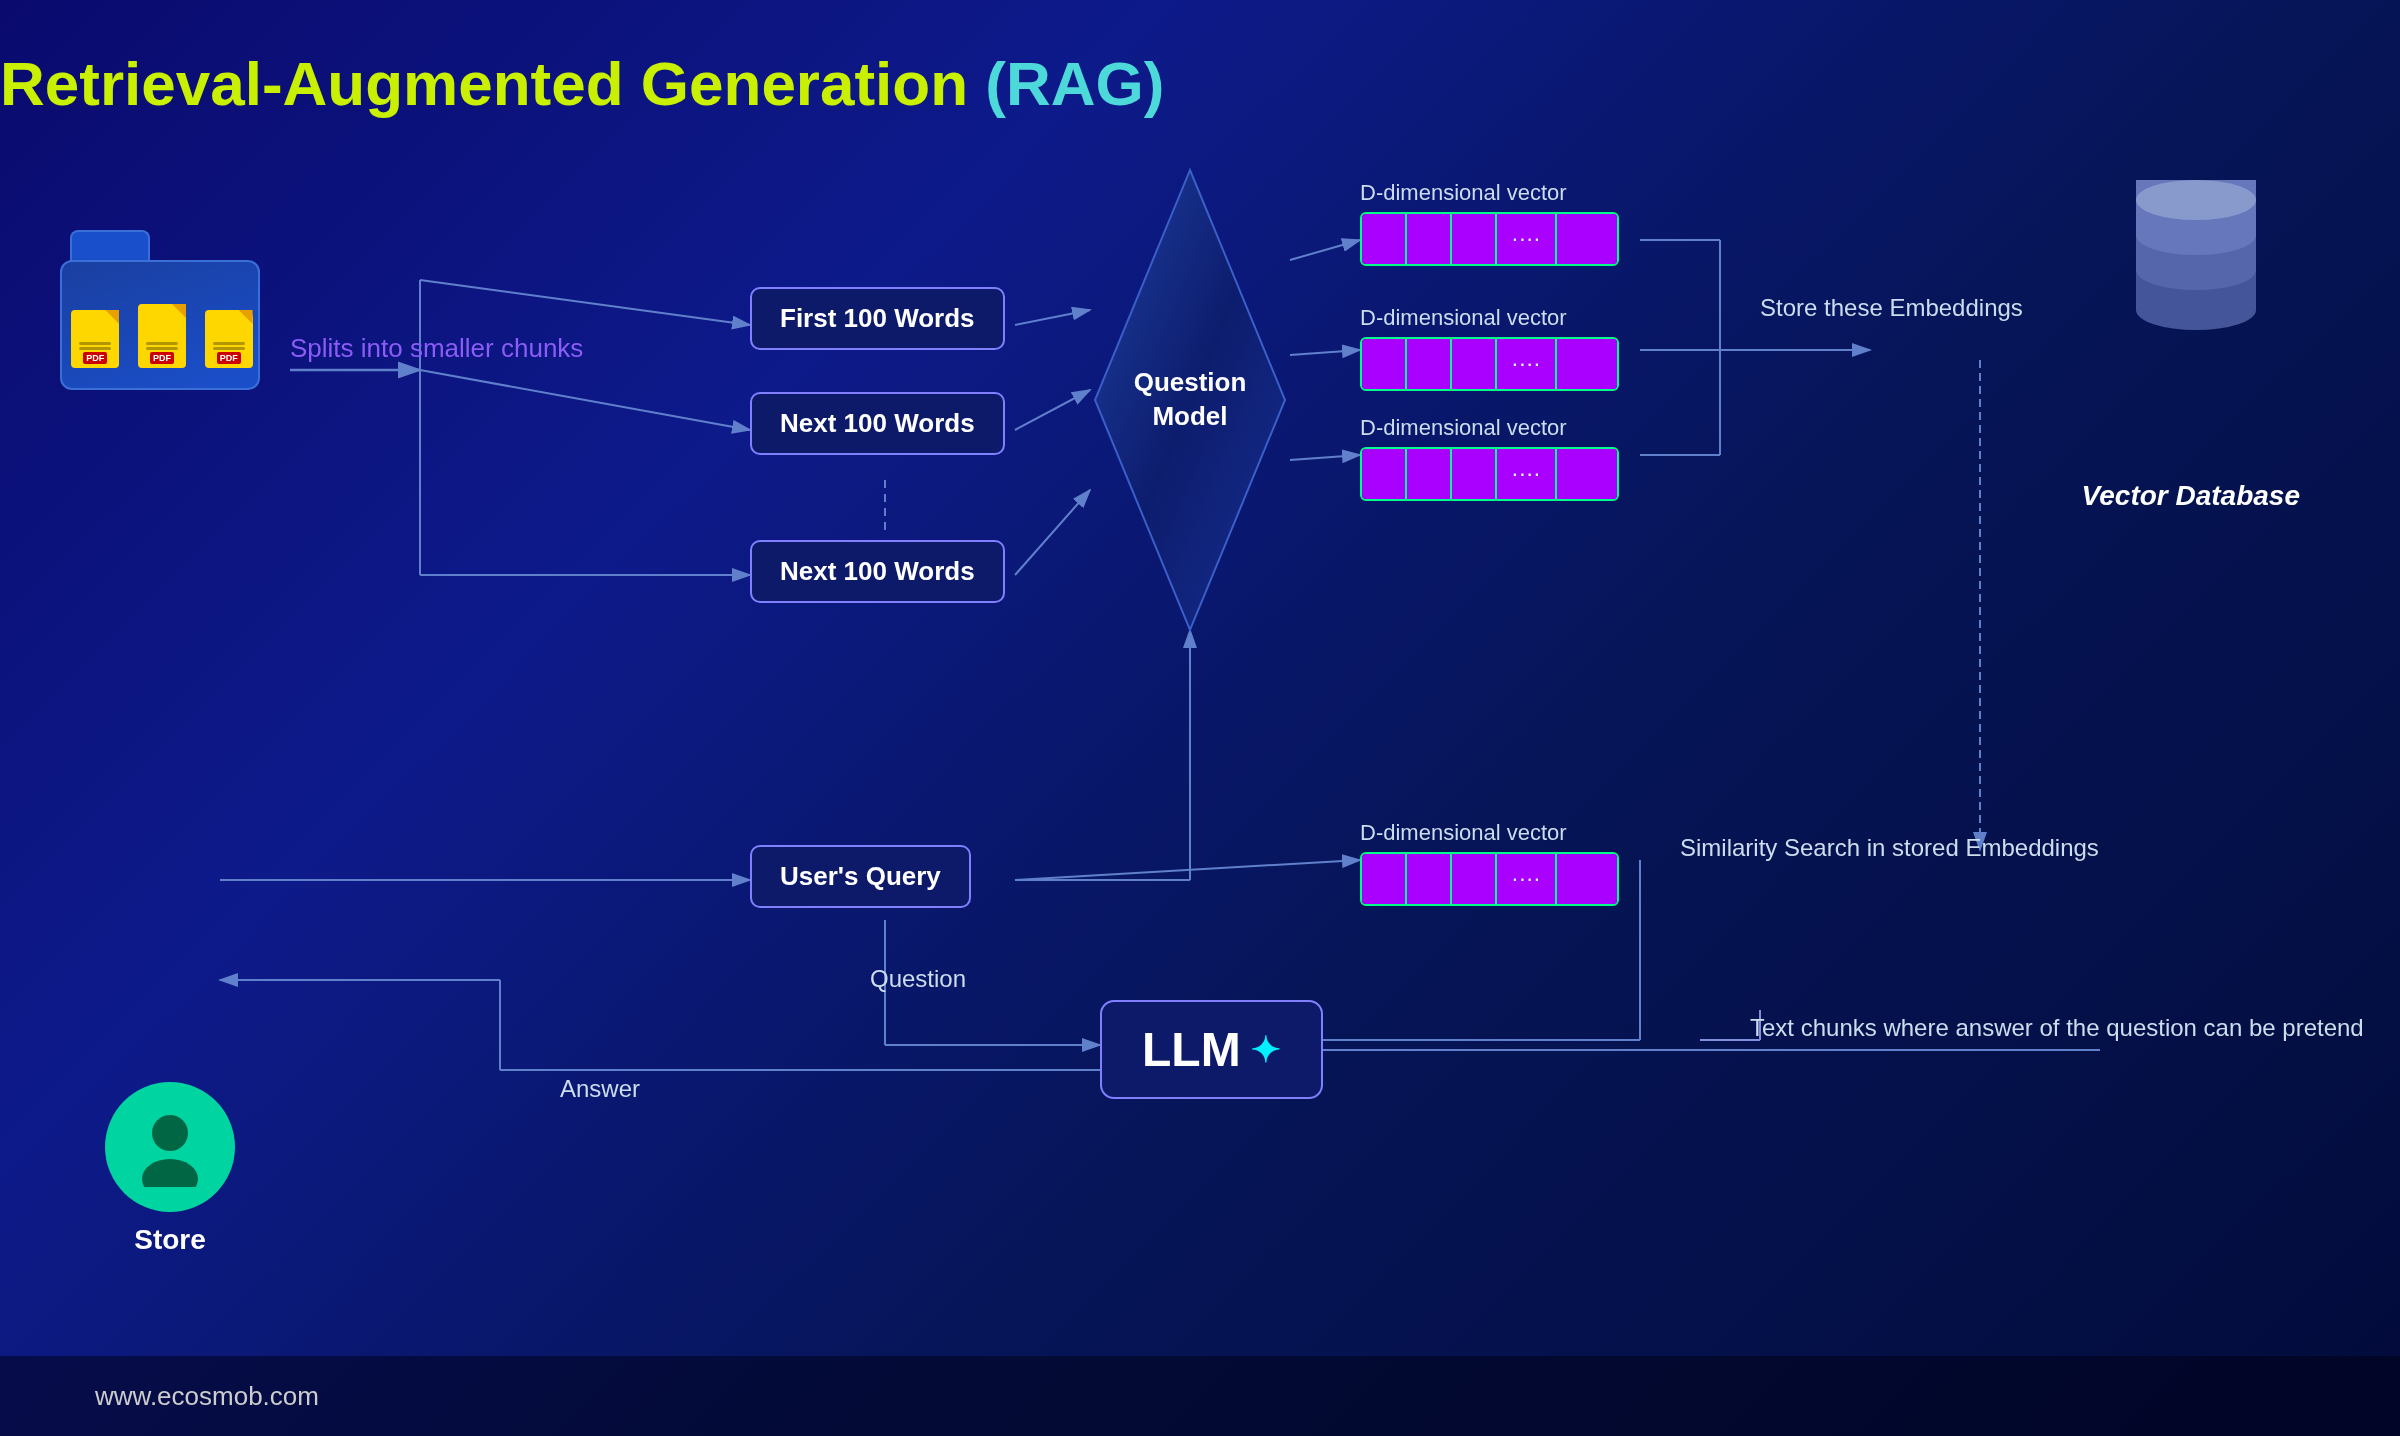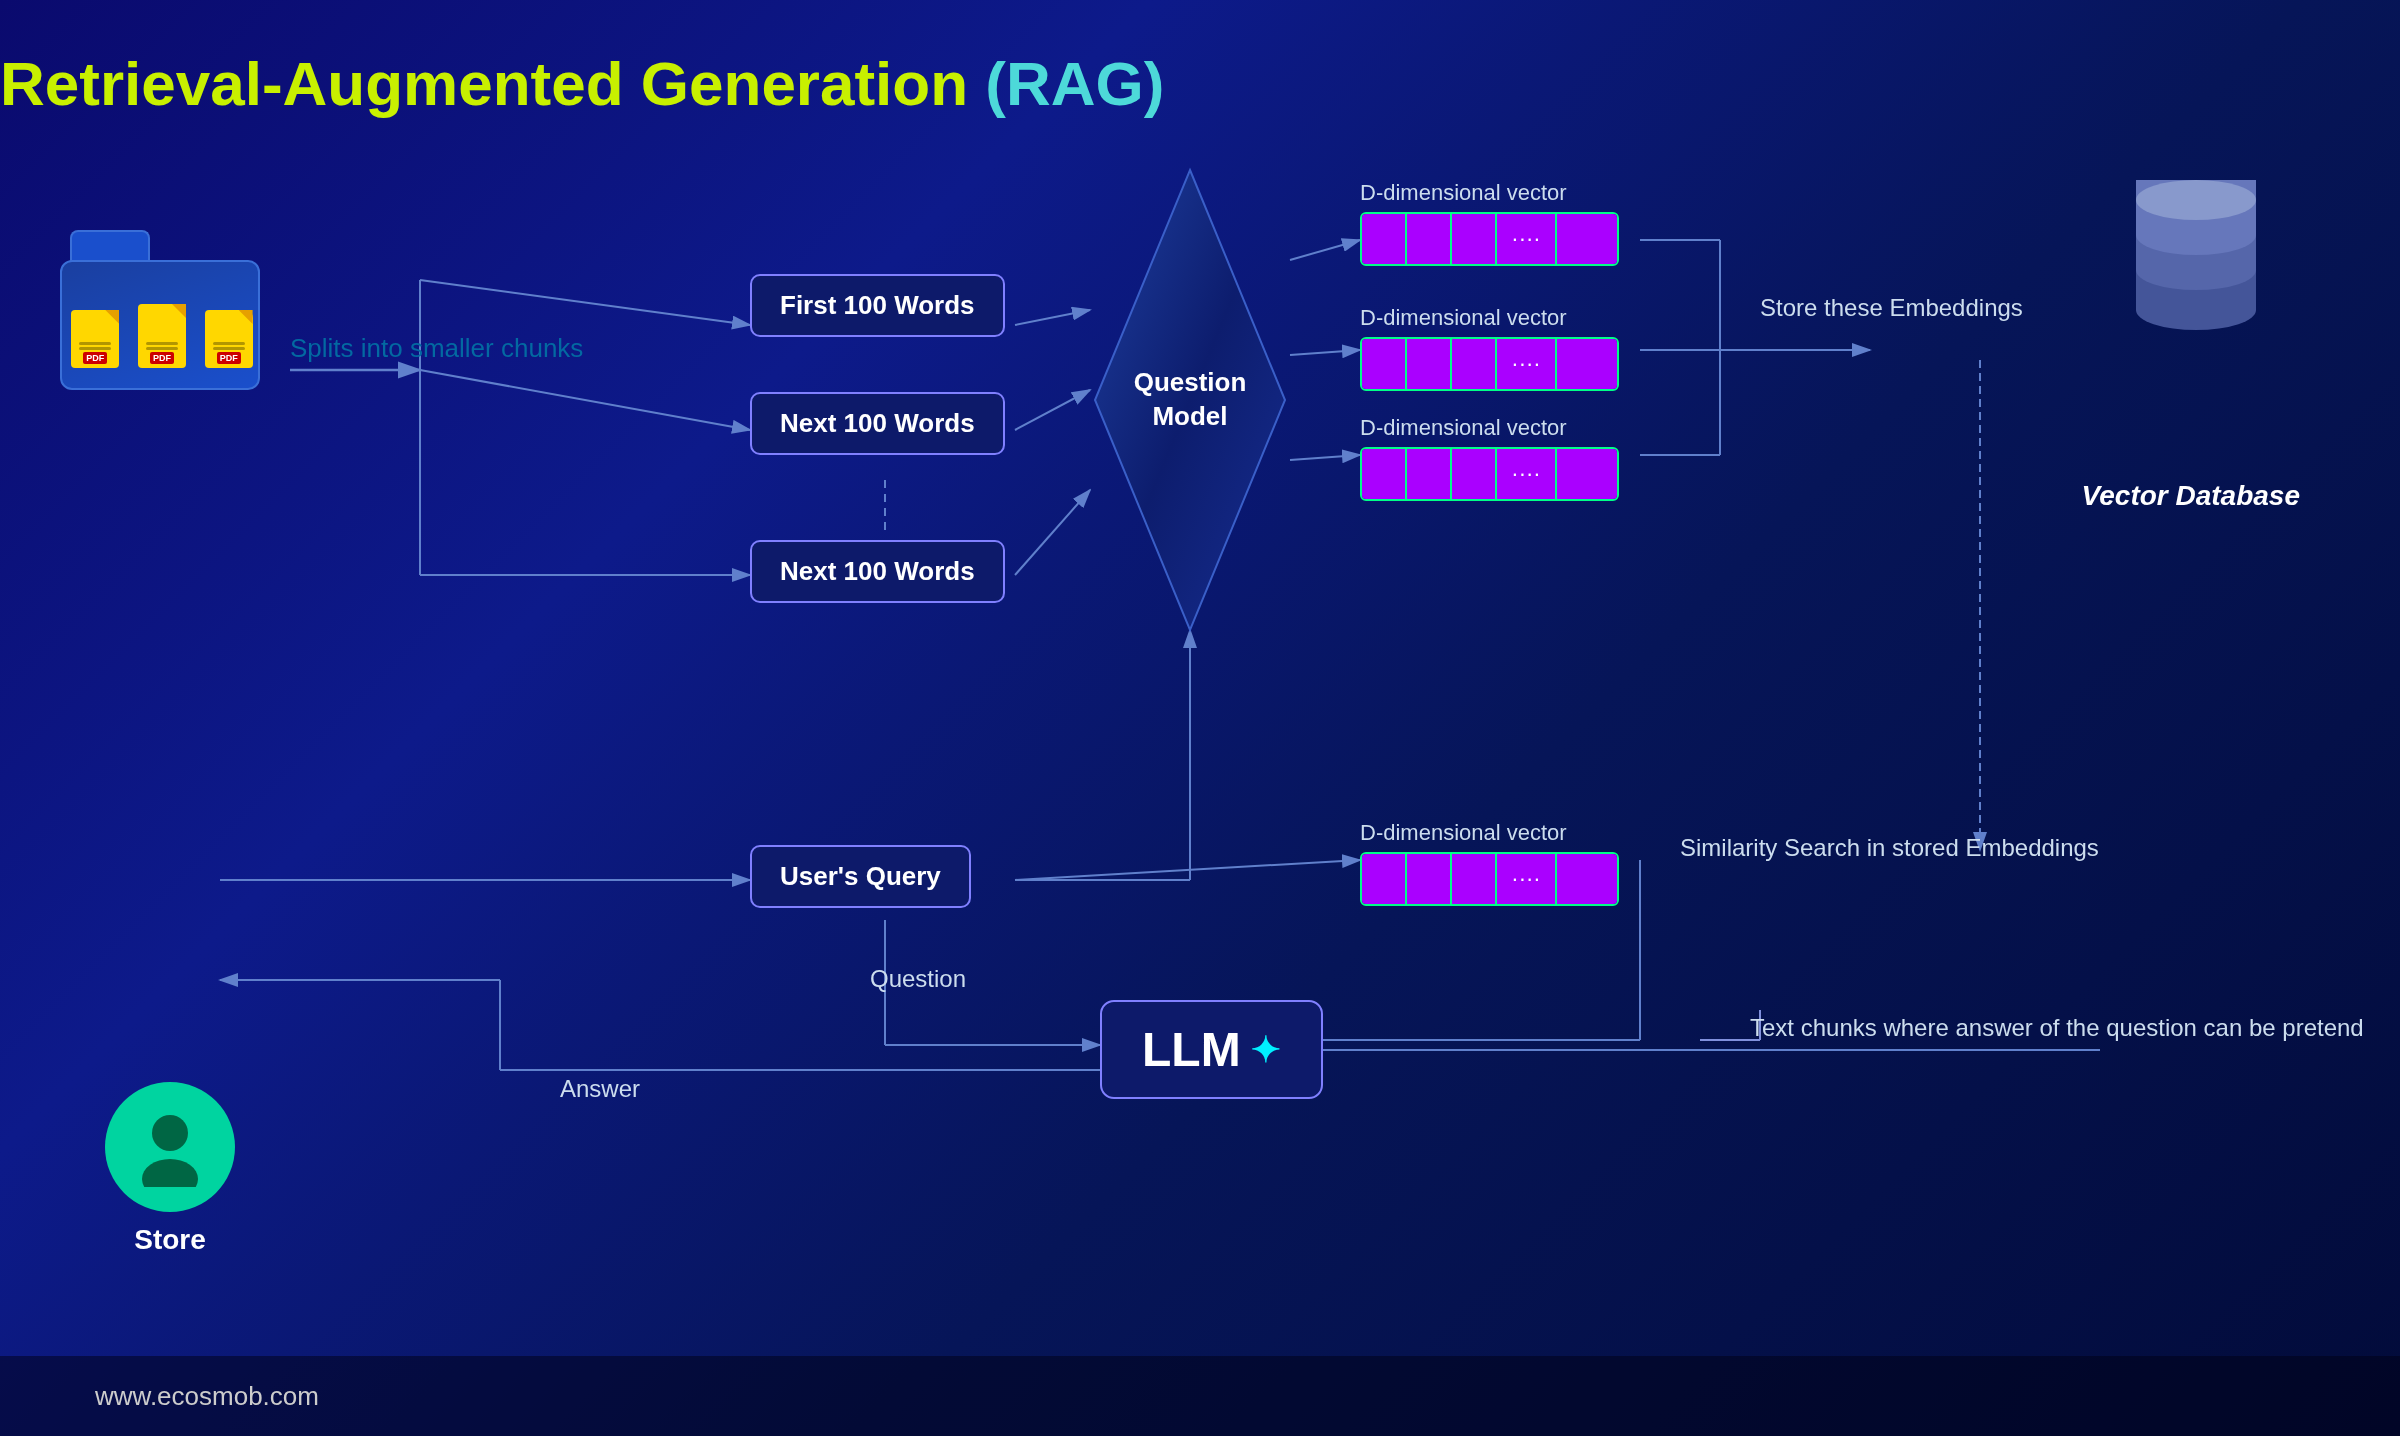--- a/index.html
+++ b/index.html
@@ -363,26 +363,26 @@
             <div class="pdf-line"></div>
             <div class="pdf-line"></div>
           </div>
           <div class="pdf-label">PDF</div>
         </div>
       </div>
     </div>
   </div>
 </div>
 
-<div class="flow-label" style="left:290px; top:330px; font-size:26px; line-height:1.4; color:#0369a1;">
+<div class="flow-label" style="left:290px; top:330px; font-size:26px; line-height:1.4; color:#8b5cf6;">
   <span>Splits into
 smaller chunks</span>
 </div>
 
-<div class="chunk-box" style="left:750px; top:274px;">
+<div class="chunk-box" style="left:750px; top:287px;">
   <span>First 100 Words</span>
 </div>
 
 <div class="chunk-box" style="left:750px; top:392px;">
   <span>Next 100 Words</span>
 </div>
 
 <div class="chunk-box" style="left:750px; top:540px;">
   <span>Next 100 Words</span>
 </div>

